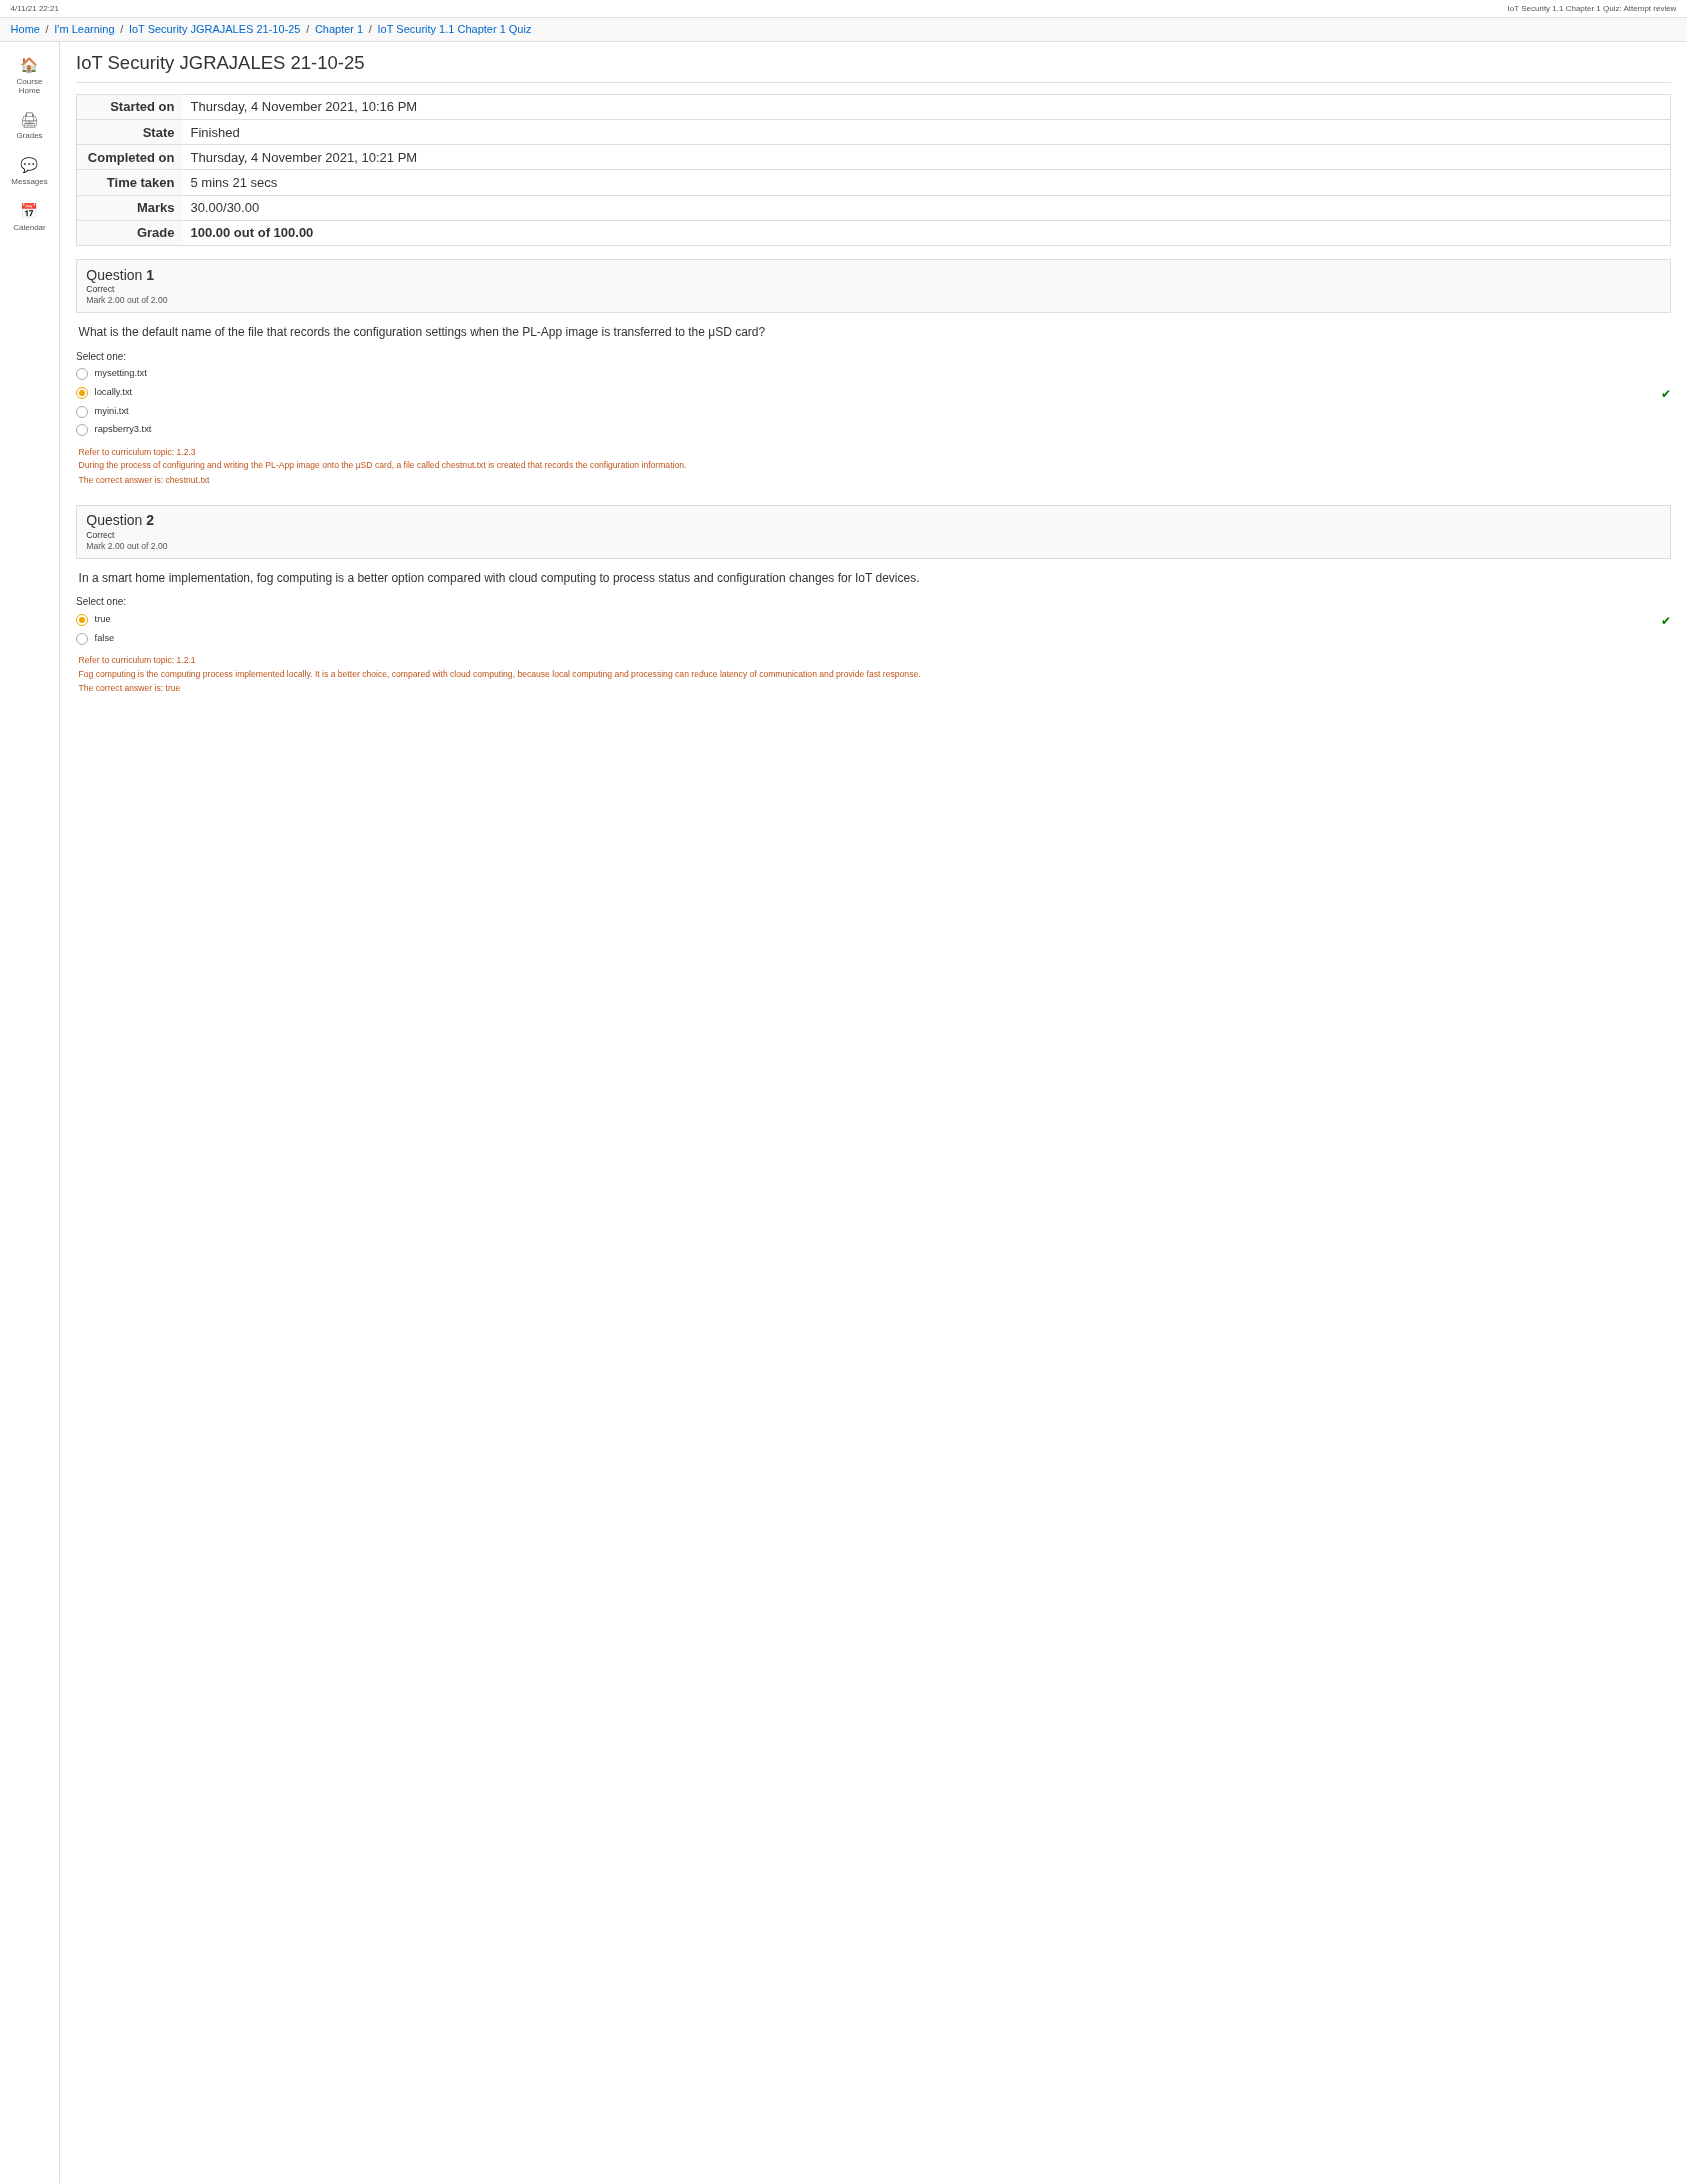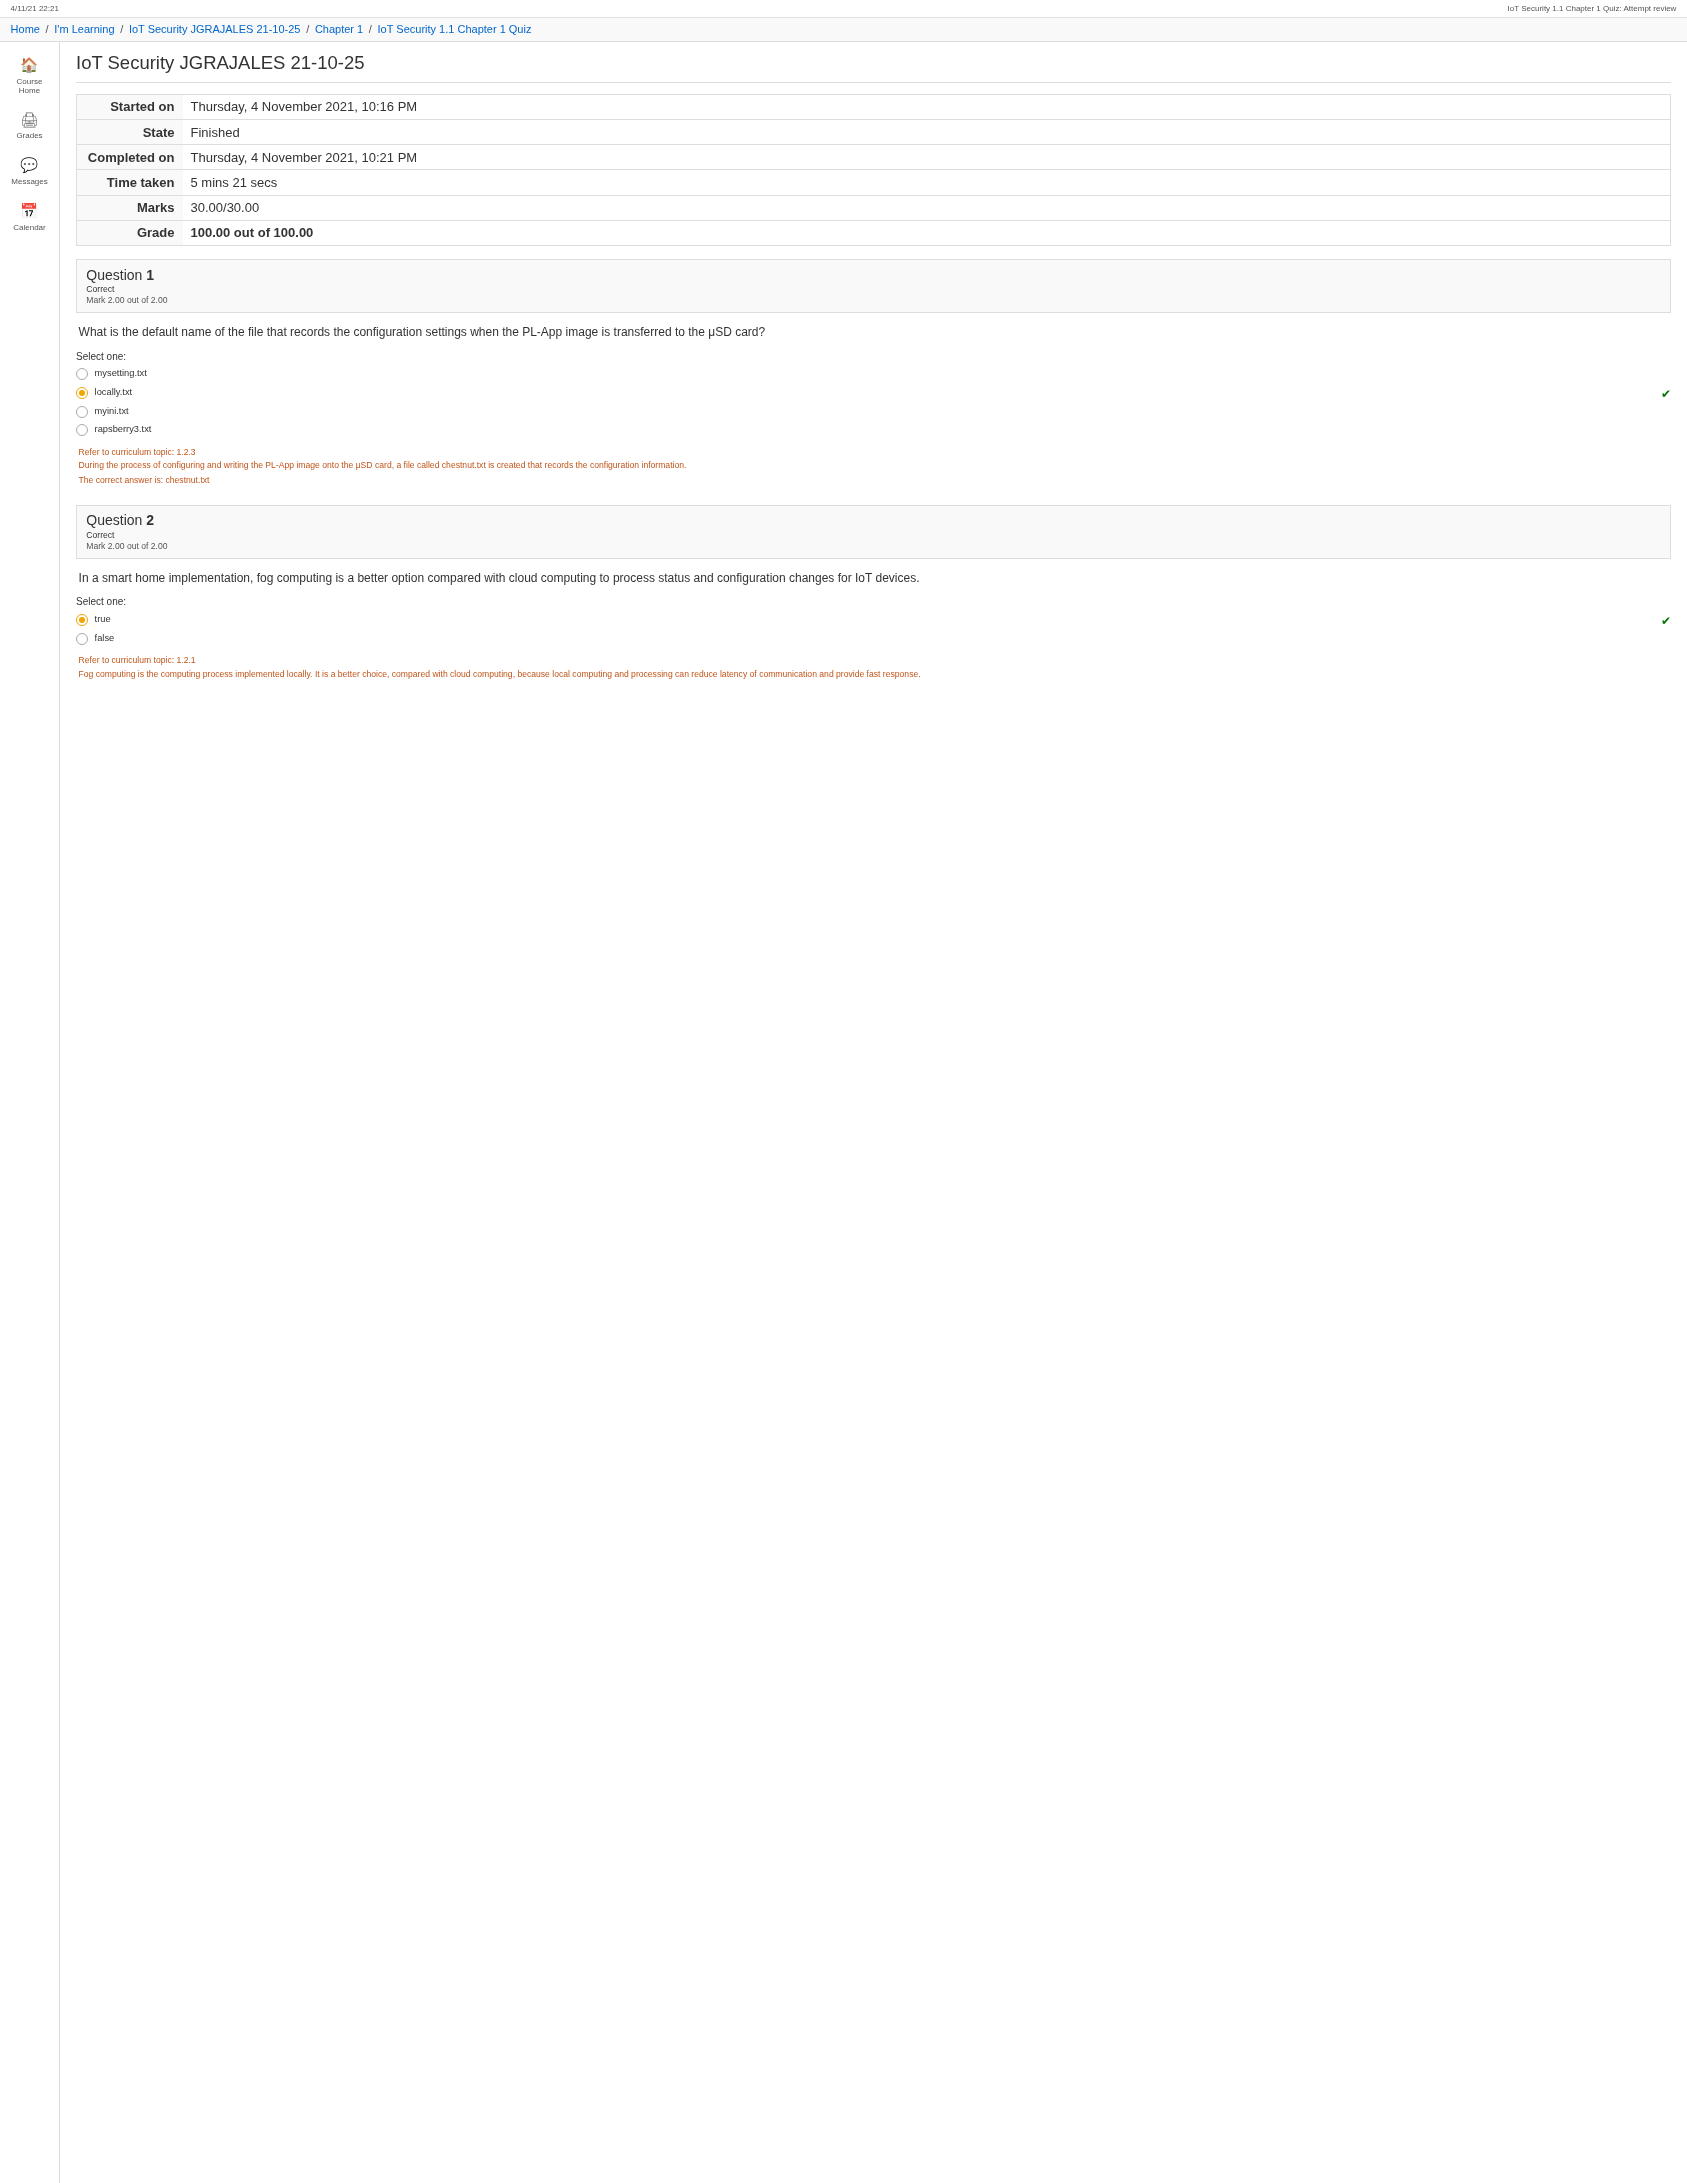--- a/index.html
+++ b/index.html
@@ -306,19 +306,20 @@
             <span class="option-text">true</span>
             <span class="correct-check">✔</span>
           </div>
           <div class="option-row">
             <div class="radio"></div>
             <span class="option-text">false</span>
           </div>
           <div class="feedback-block">
     <div class="feedback-topic">Refer to curriculum topic: 1.2.1</div>
     <div class="feedback-text">Fog computing is the computing process implemented locally. It is a better choice, compared with cloud computing, because local computing and processing can reduce latency of communication and provide fast response.</div>
+    <div class="feedback-answer">The correct answer is: true</div>
   </div>
         </div>
       </div>
 
   </div>
 </div>
 
 
 </body></html>

